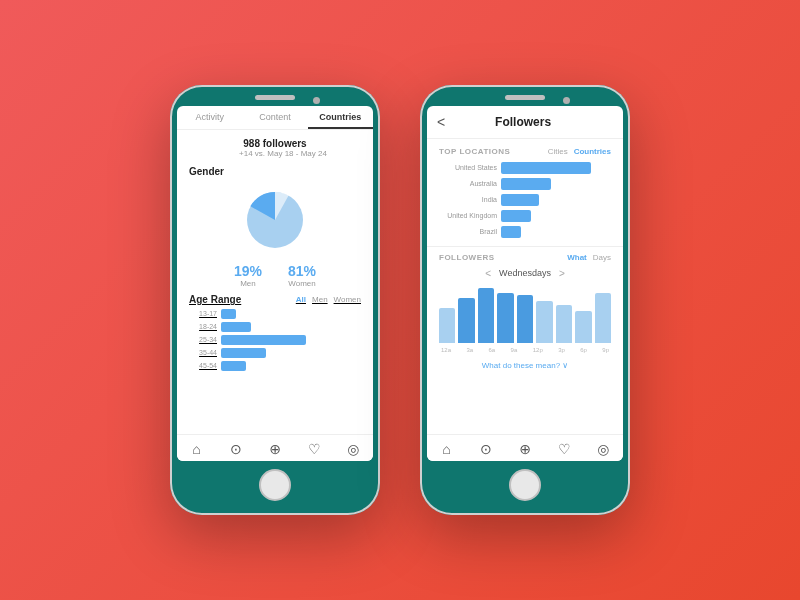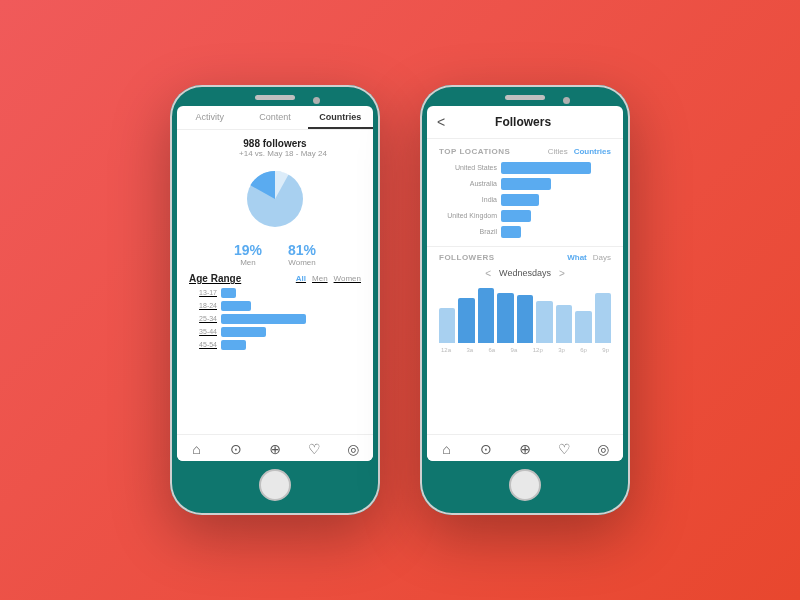--- a/index.html
+++ b/index.html
@@ -340,20 +340,21 @@
         <div class="tab-item">Activity</div>
         <div class="tab-item">Content</div>
         <div class="tab-item active">Countries</div>
       </div>
 
       <div class="followers-count">
         <div class="big-num">988 followers</div>
         <div class="sub">+14 vs. May 18 - May 24</div>
       </div>
 
+      <div class="section-title">Gender</div>
       <div class="gender-section">
         <svg class="pie-chart" viewBox="0 0 70 70">
 
           <circle cx="35" cy="35" r="28" fill="#a8d0f0"></circle>
 
           <path d="M35,35 L35,7 A28,28 0 0,1 48.7,10.3 Z" fill="#fff" opacity="0.6"></path>
           <path d="M35,35 L35,7 A28,28 0 0,0 10.3,21.3 Z" fill="#5aabf0"></path>
         </svg>
         <div class="gender-stats">
           <div class="gender-stat">
@@ -486,20 +487,21 @@
           <span class="hour-label">3a</span>
           <span class="hour-label">6a</span>
           <span class="hour-label">9a</span>
           <span class="hour-label">12p</span>
           <span class="hour-label">3p</span>
           <span class="hour-label">6p</span>
           <span class="hour-label">9p</span>
         </div>
       </div>
 
+      <div class="what-link">What do these mean? ∨</div>
 
     </div>
 
     <div class="bottom-nav">
       <span class="nav-icon">⌂</span>
       <span class="nav-icon">⊙</span>
       <span class="nav-icon">⊕</span>
       <span class="nav-icon">♡</span>
       <span class="nav-icon">◎</span>
     </div>

